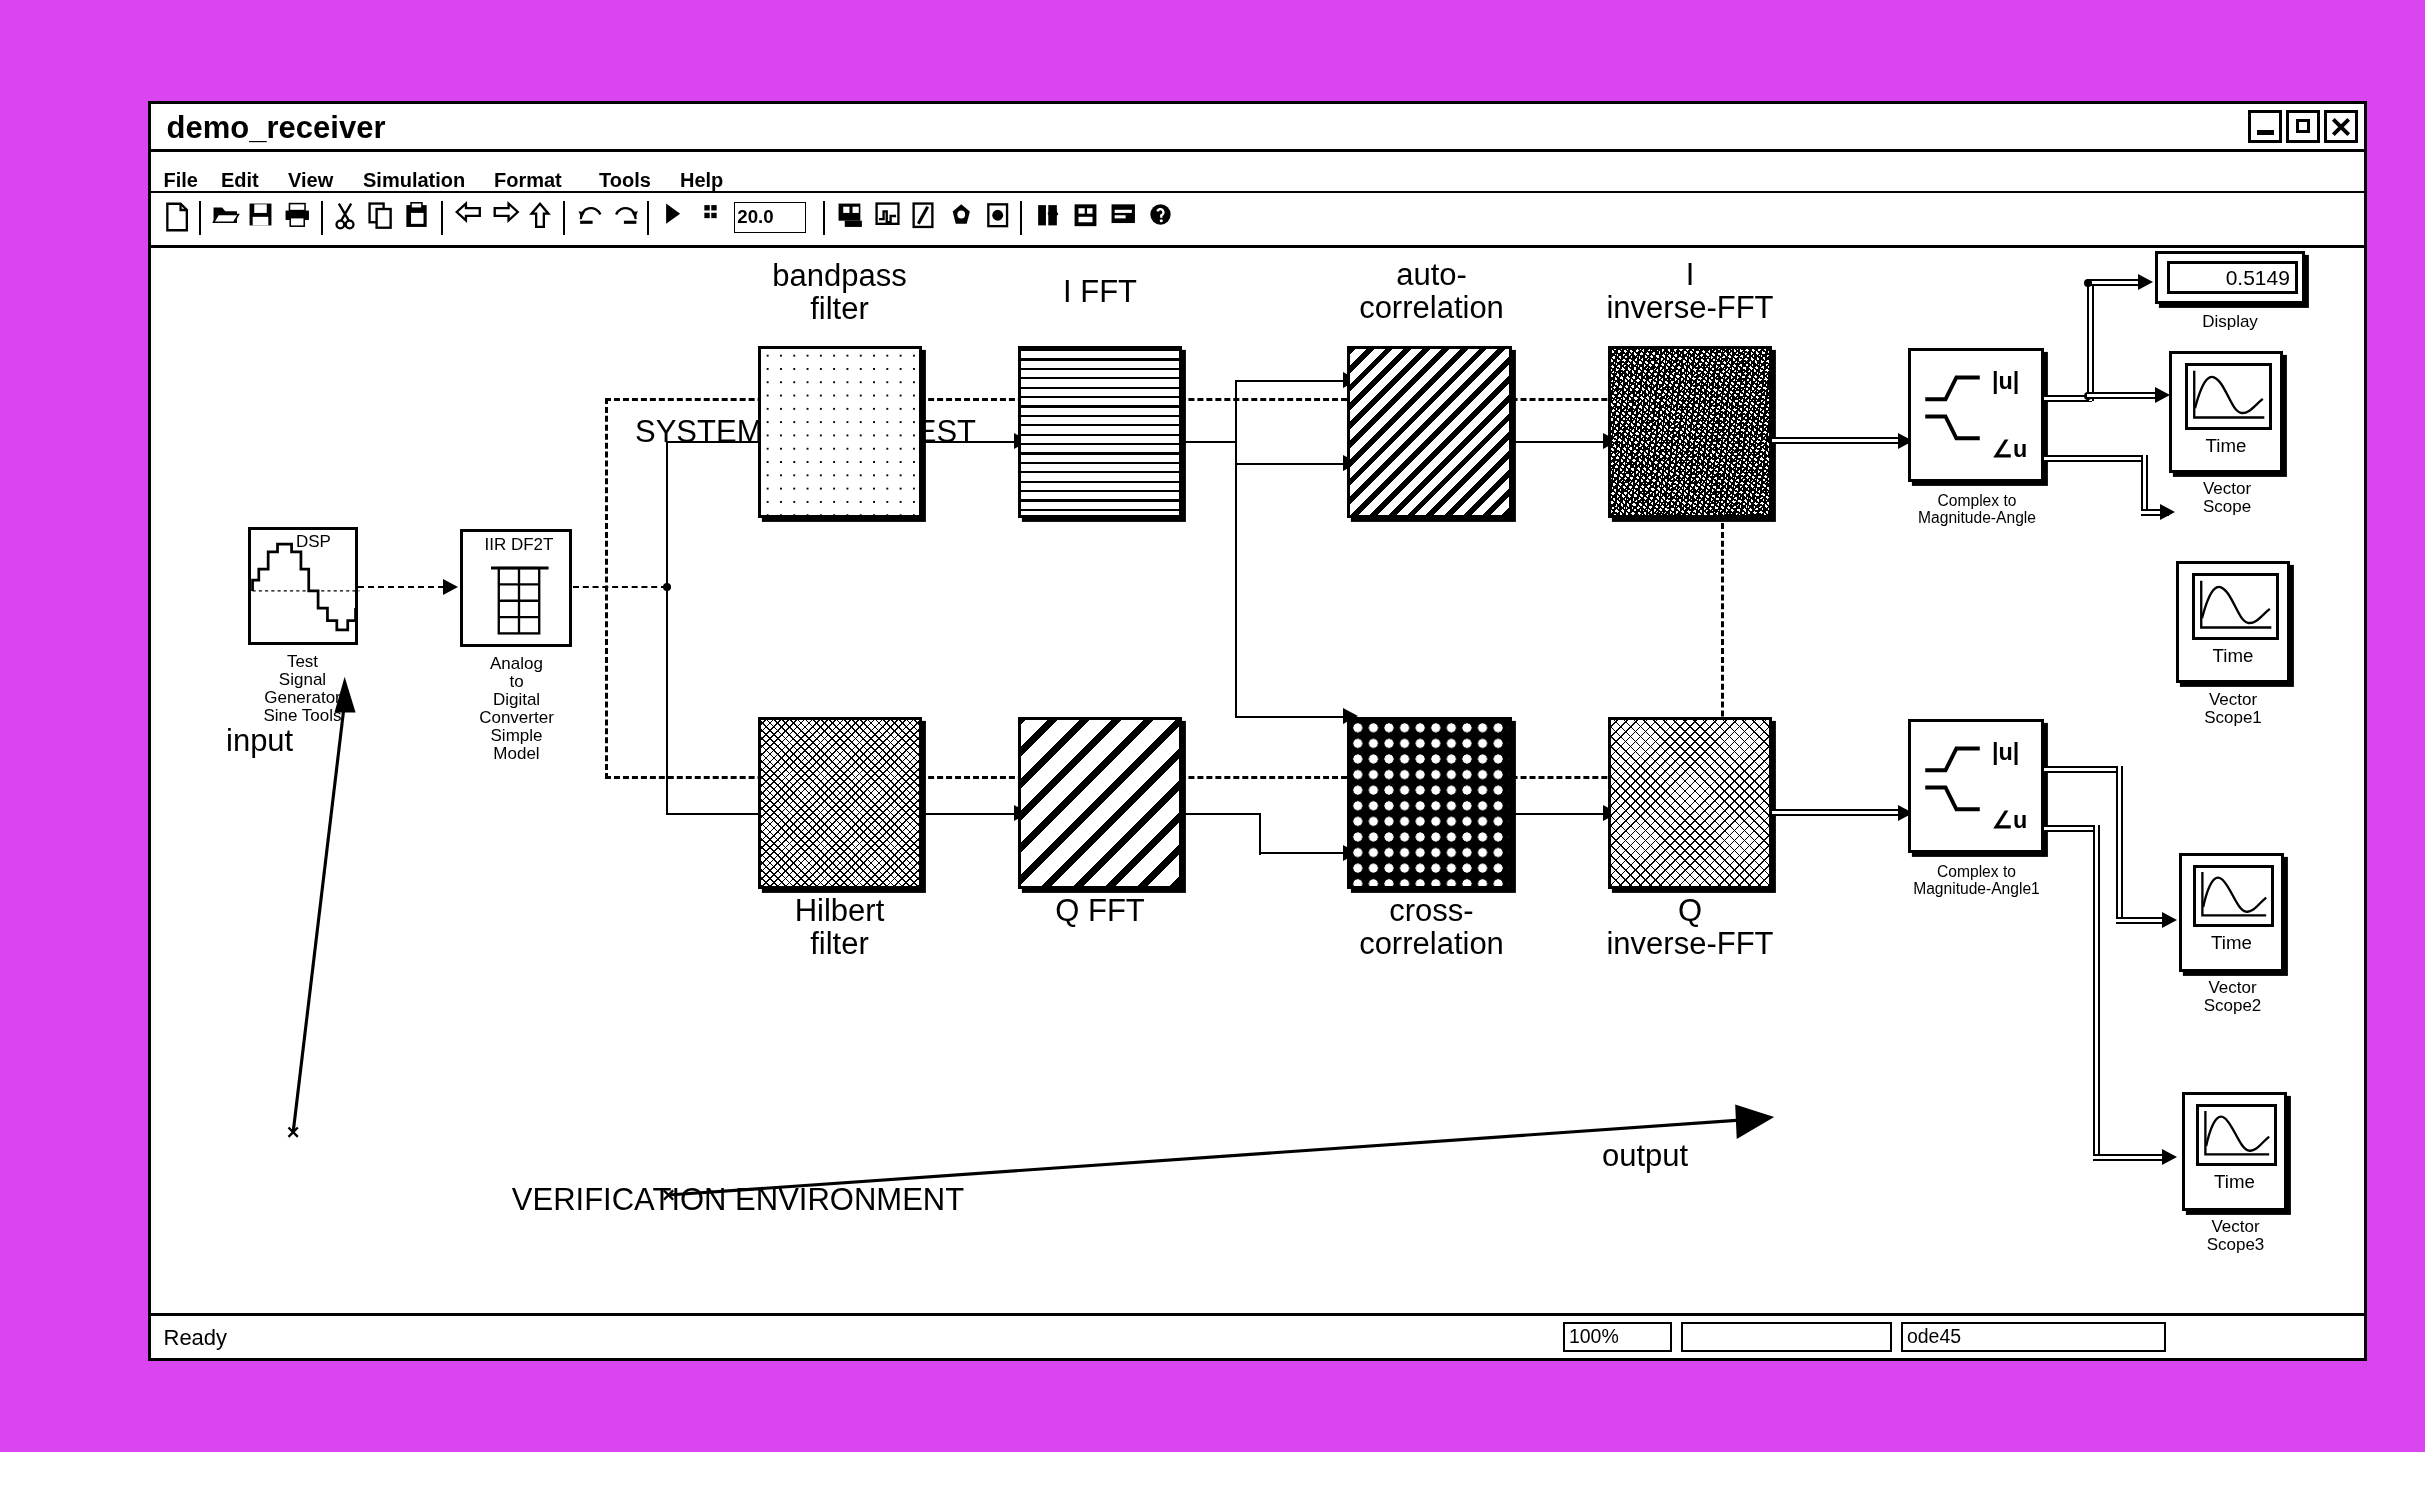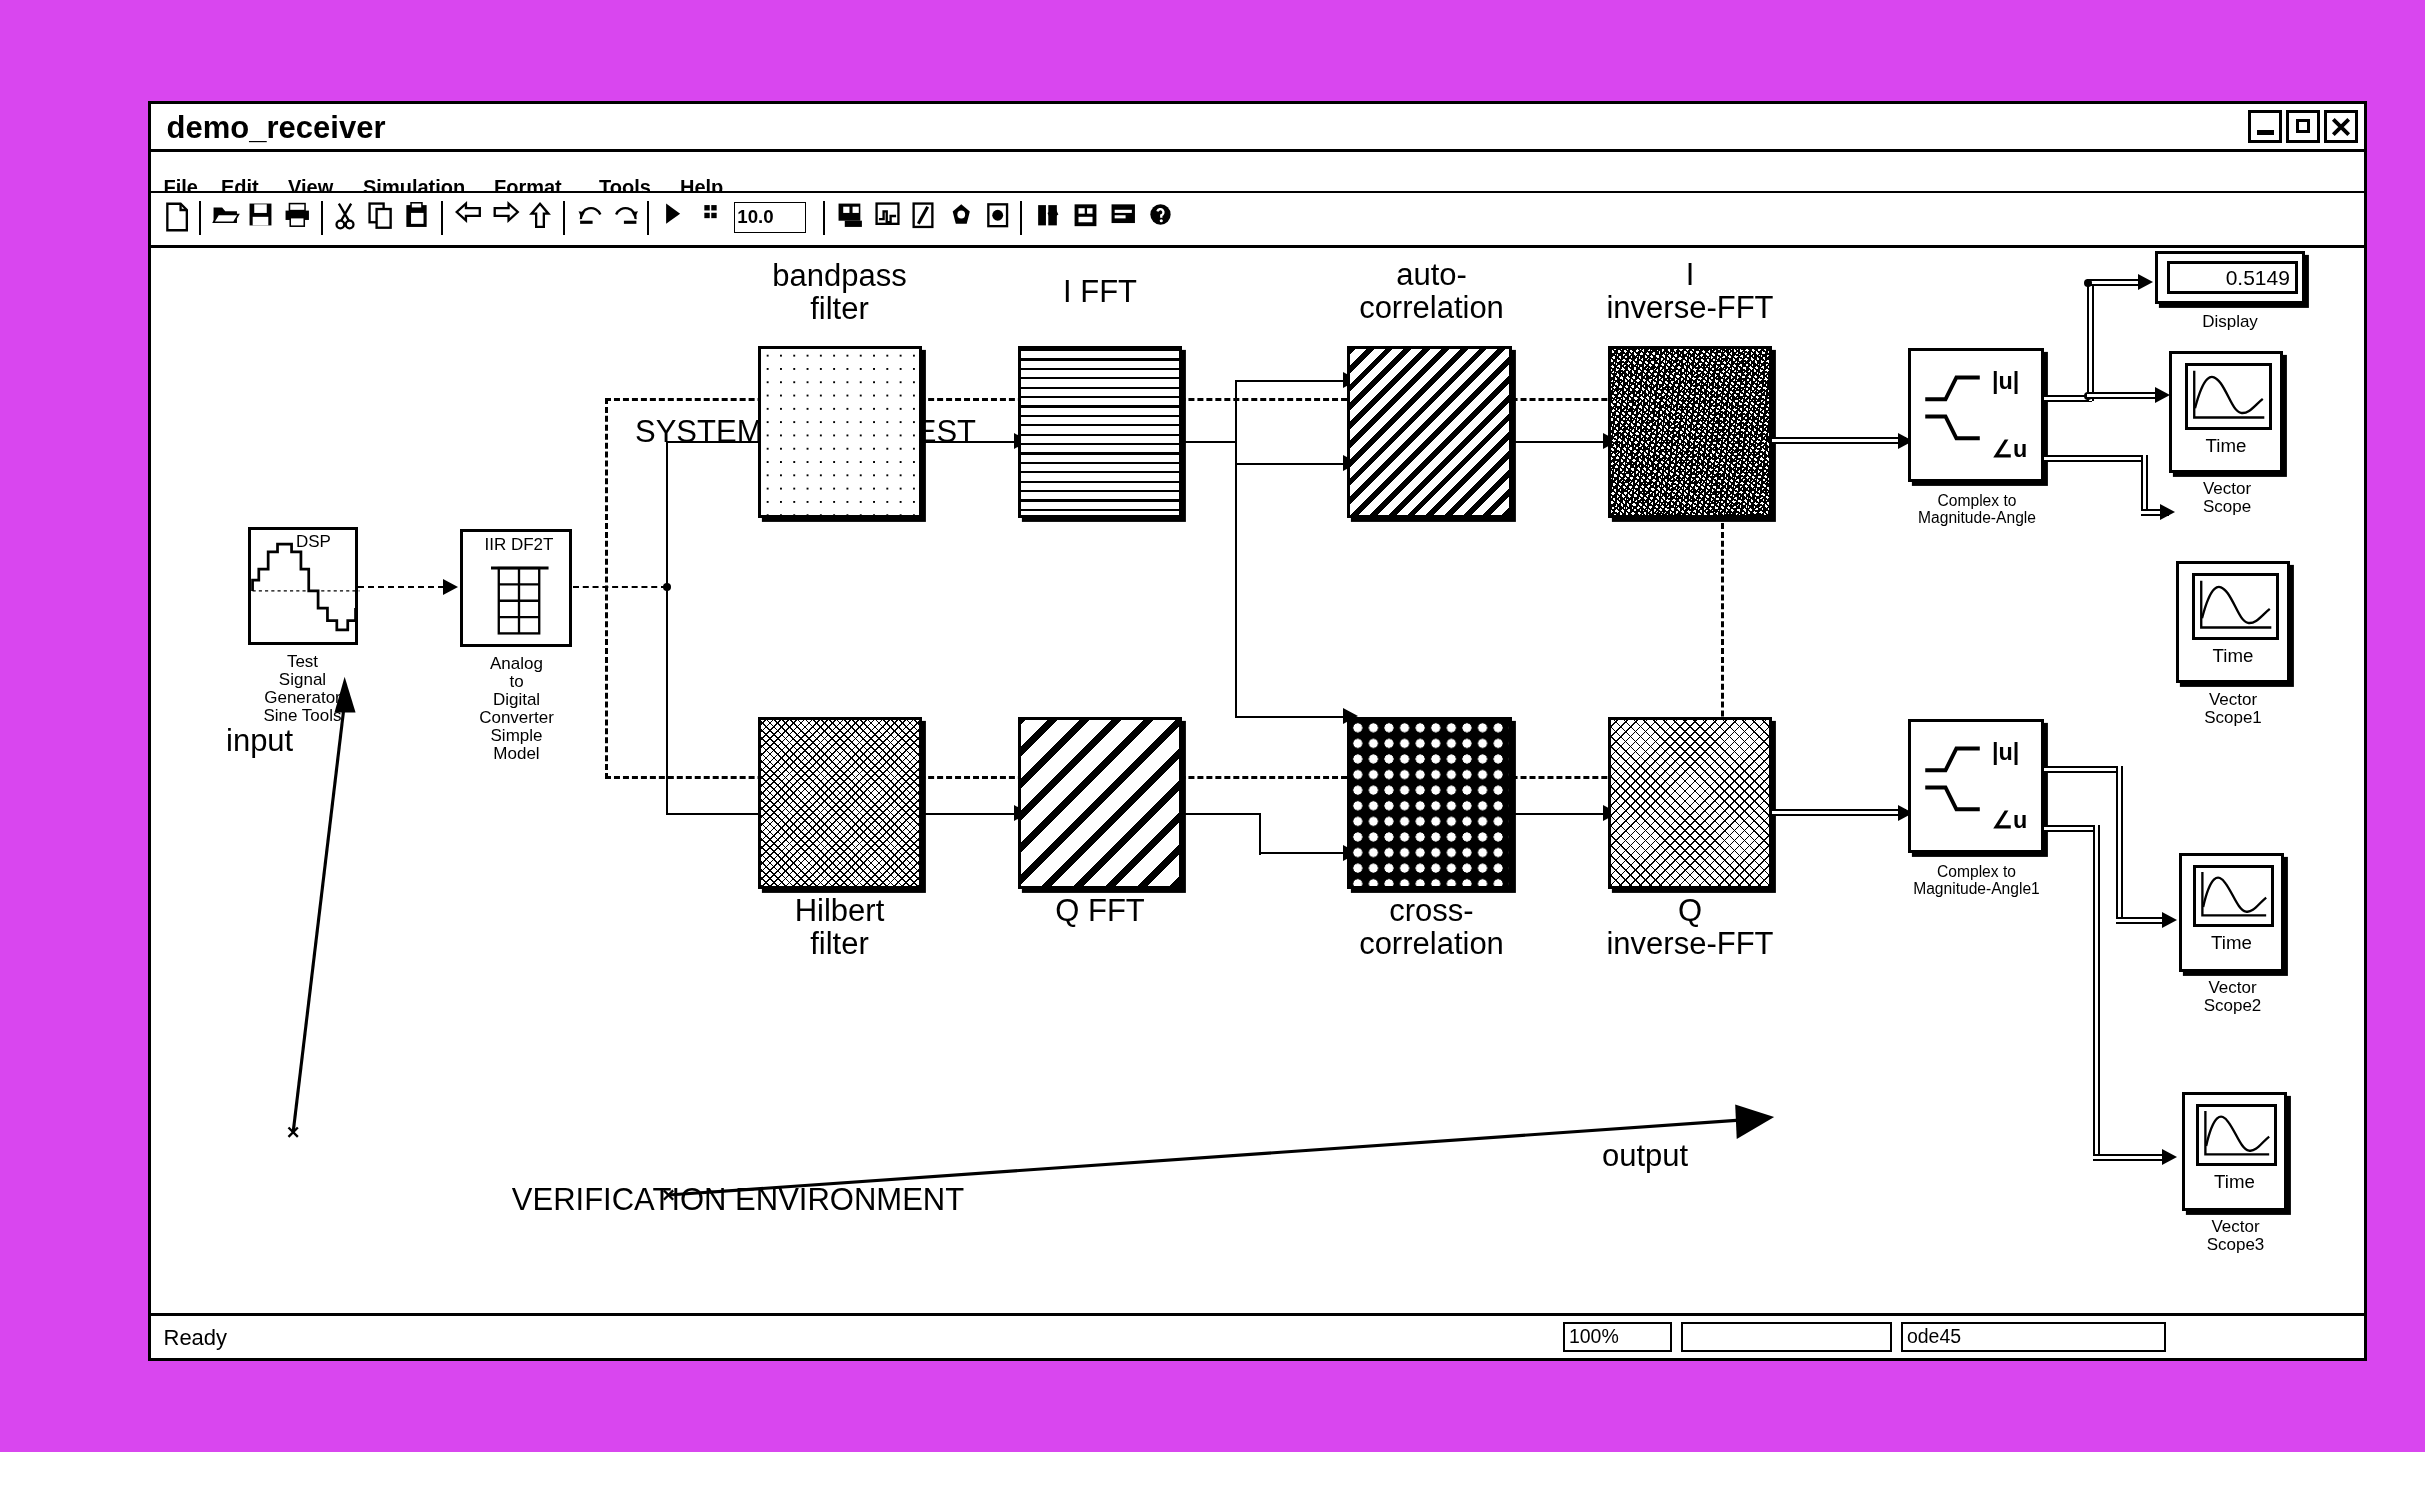--- a/index.html
+++ b/index.html
@@ -14,21 +14,21 @@
   #titlebar{position:relative;height:48px;border-bottom:3.1px solid #000;box-sizing:border-box;background:#fff;}
   #title-text{position:absolute;left:15.6px;top:6.2px;font-size:31px;font-weight:bold;color:#000;letter-spacing:0px;}
   #winbtns{position:absolute;right:6.2px;top:6.2px;display:flex;gap:3.9px;}
   .winbtn{width:34px;height:33px;border:3.1px solid #000;box-sizing:border-box;background:#fff;
           position:relative;display:flex;align-items:center;justify-content:center;}
   .wb-min::after{content:"";position:absolute;bottom:5.5px;left:6.2px;width:17px;height:4.7px;background:#000;}
   .wb-max::after{content:"";position:absolute;top:6.2px;left:7px;width:14px;height:14px;border:3.9px solid #000;box-sizing:border-box;}
   .wb-close{font-size:26.5px;line-height:1;font-weight:bold;}
 
   #menubar{position:relative;height:41px;border-bottom:2.3px solid #000;box-sizing:border-box;background:#fff;}
-  .menu-item{position:absolute;top:24px;font-size:20px;font-weight:bold;color:#000;}
+  .menu-item{position:absolute;top:17px;font-size:20px;font-weight:bold;color:#000;}
 
   #toolbar{position:relative;height:55px;border-bottom:3.1px solid #000;box-sizing:border-box;background:#fff;}
   .tb-icon{position:absolute;top:9.4px;width:26.5px;height:31px;}
   .tb-sep{position:absolute;top:7.8px;width:2.3px;height:34px;background:#000;}
   .tb-box{position:absolute;top:9.4px;border:1.6px solid #000;box-sizing:border-box;background:#fff;
           font-size:18.7px;line-height:28px;padding-left:2.3px;font-weight:bold;}
 
   
   #canvas{position:absolute;left:0;top:147px;right:0;bottom:48px;background:#fff;overflow:hidden;}
   #statusbar{position:absolute;left:0;right:0;bottom:0;height:45px;border-top:3.1px solid #000;
@@ -228,21 +228,21 @@
           </svg>
       </div>
       <div class="tb-icon" style="left:551px">
         <svg width="17" height="20" viewBox="0 0 22 26">
             <rect x="3" y="4" width="7" height="7" fill="#000"></rect>
             <rect x="12" y="4" width="7" height="7" fill="#000"></rect>
             <rect x="3" y="14" width="7" height="7" fill="#000"></rect>
             <rect x="12" y="14" width="7" height="7" fill="#000"></rect>
           </svg>
       </div>
-      <div class="tb-box" style="left:583px;width:72px;height:31px">10.0</div>
+      <div class="tb-box" style="left:583px;width:72px;height:31px">20.0</div>
       <div class="tb-sep" style="left:672px"></div>
       <div class="tb-icon" style="left:686px">
         <svg width="28" height="26.5" viewBox="0 0 36 34">
             <rect x="2" y="2" width="28" height="22" fill="#000"></rect>
             <rect x="8" y="6" width="8" height="8" fill="#fff"></rect>
             <rect x="20" y="6" width="8" height="8" fill="#fff"></rect>
             <rect x="10" y="24" width="22" height="8" fill="#000"></rect>
           </svg>
       </div>
       <div class="tb-icon" style="left:724px">

